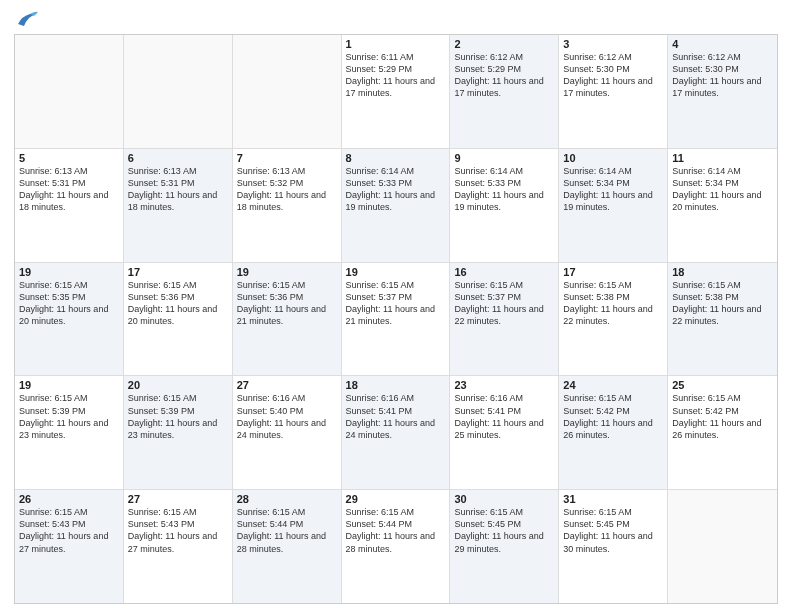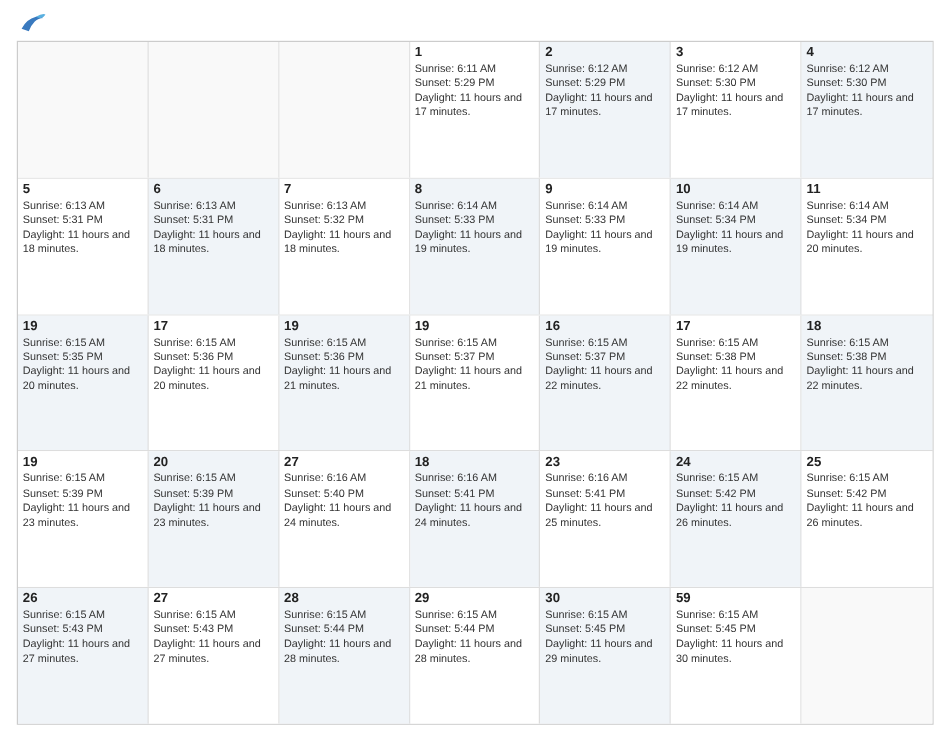--- a/index.html
+++ b/index.html
@@ -329,21 +329,21 @@
 Sunset: 5:44 PM
 Daylight: 11 hours and 28 minutes.</div>
           </div>
           <div class="cal-cell shaded">
             <span class="day-num">30</span>
             <div class="cell-text" style="white-space: pre-line;">Sunrise: 6:15 AM
 Sunset: 5:45 PM
 Daylight: 11 hours and 29 minutes.</div>
           </div>
           <div class="cal-cell">
-            <span class="day-num">59</span>
+            <span class="day-num">31</span>
             <div class="cell-text" style="white-space: pre-line;">Sunrise: 6:15 AM
 Sunset: 5:45 PM
 Daylight: 11 hours and 30 minutes.</div>
           </div>
           <div class="cal-cell empty"></div>
         </div>
       </div>
   </div>
 </div>
 

